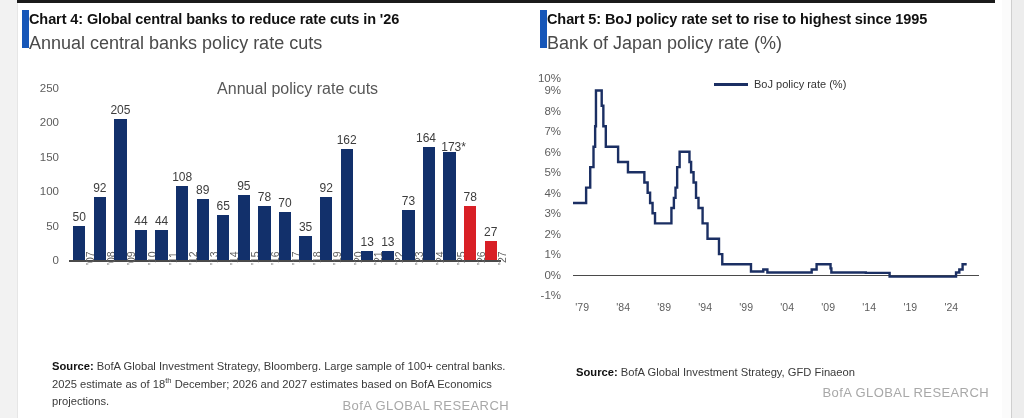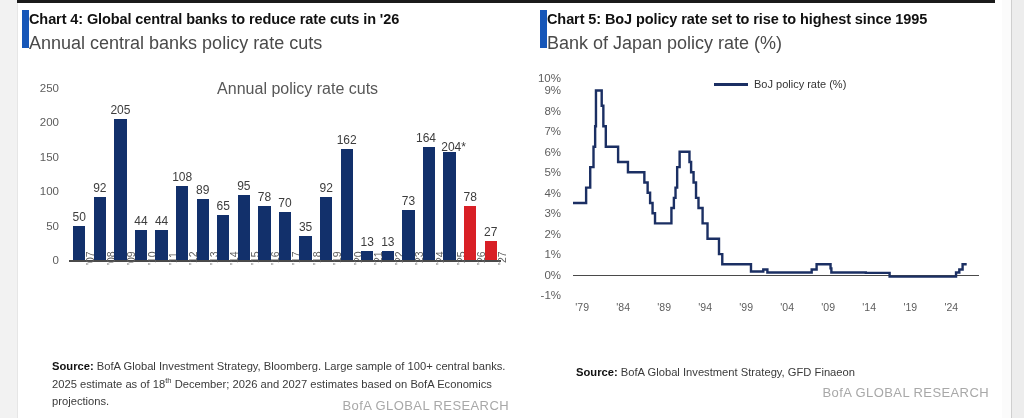--- a/index.html
+++ b/index.html
@@ -131,21 +131,21 @@
         <div class="bar navy" style="left: 364.686px; width: 12.3429px; height: 8.944px; bottom: 52px;"></div>
         <div class="barval" style="left: 370.857px; top: 173.056px;">13</div>
         <div class="xrot" style="left: 375.857px; top: 203px;">'22</div>
         <div class="bar navy" style="left: 385.257px; width: 12.3429px; height: 50.224px; bottom: 52px;"></div>
         <div class="barval" style="left: 391.429px; top: 131.776px;">73</div>
         <div class="xrot" style="left: 396.429px; top: 203px;">'23</div>
         <div class="bar navy" style="left: 405.829px; width: 12.3429px; height: 112.832px; bottom: 52px;"></div>
         <div class="barval" style="left: 409px; top: 69.168px;">164</div>
         <div class="xrot" style="left: 417px; top: 203px;">'24</div>
         <div class="bar navy" style="left: 426.4px; width: 12.3429px; height: 108.016px; bottom: 52px;"></div>
-        <div class="barval" style="left: 436.571px; top: 77.984px;">204*</div>
+        <div class="barval" style="left: 436.571px; top: 77.984px;">173*</div>
         <div class="xrot" style="left: 437.571px; top: 203px;">'25</div>
         <div class="bar red" style="left: 446.971px; width: 12.3429px; height: 53.664px; bottom: 52px;"></div>
         <div class="barval" style="left: 453.143px; top: 128.336px;">78</div>
         <div class="xrot" style="left: 458.143px; top: 203px;">'26</div>
         <div class="bar red" style="left: 467.543px; width: 12.3429px; height: 18.576px; bottom: 52px;"></div>
         <div class="barval" style="left: 473.714px; top: 163.424px;">27</div>
         <div class="xrot" style="left: 478.714px; top: 203px;">'27</div>
         <div class="annot" style="left: 200.114px; top: 18px;">Annual policy rate cuts</div>
       </div>
 

